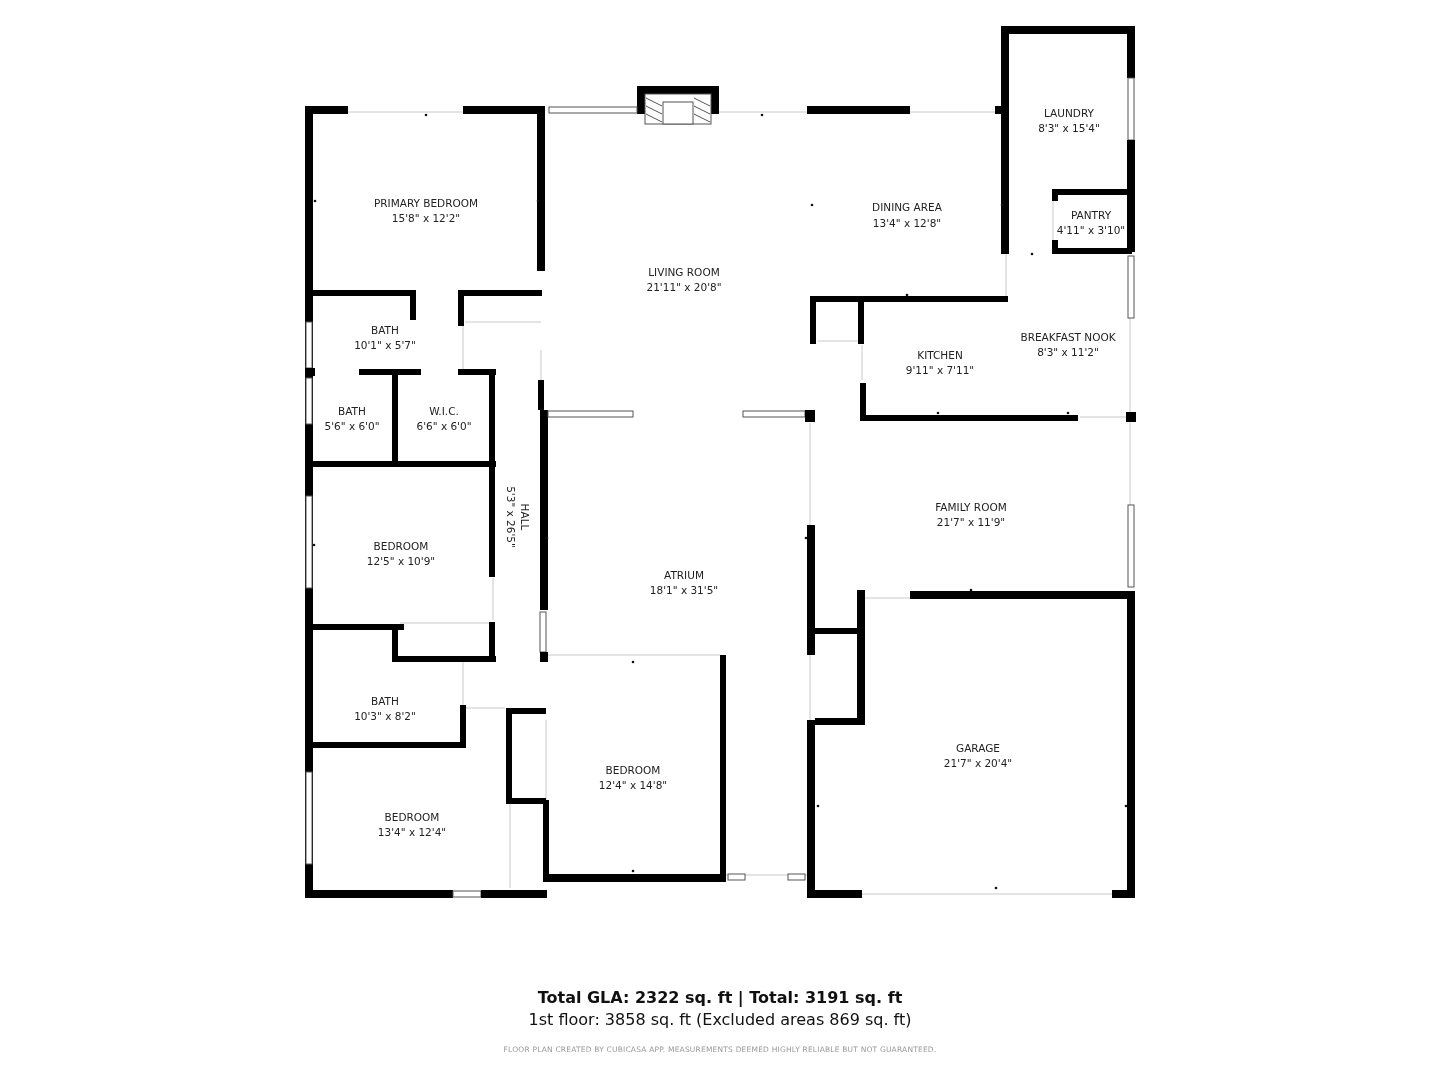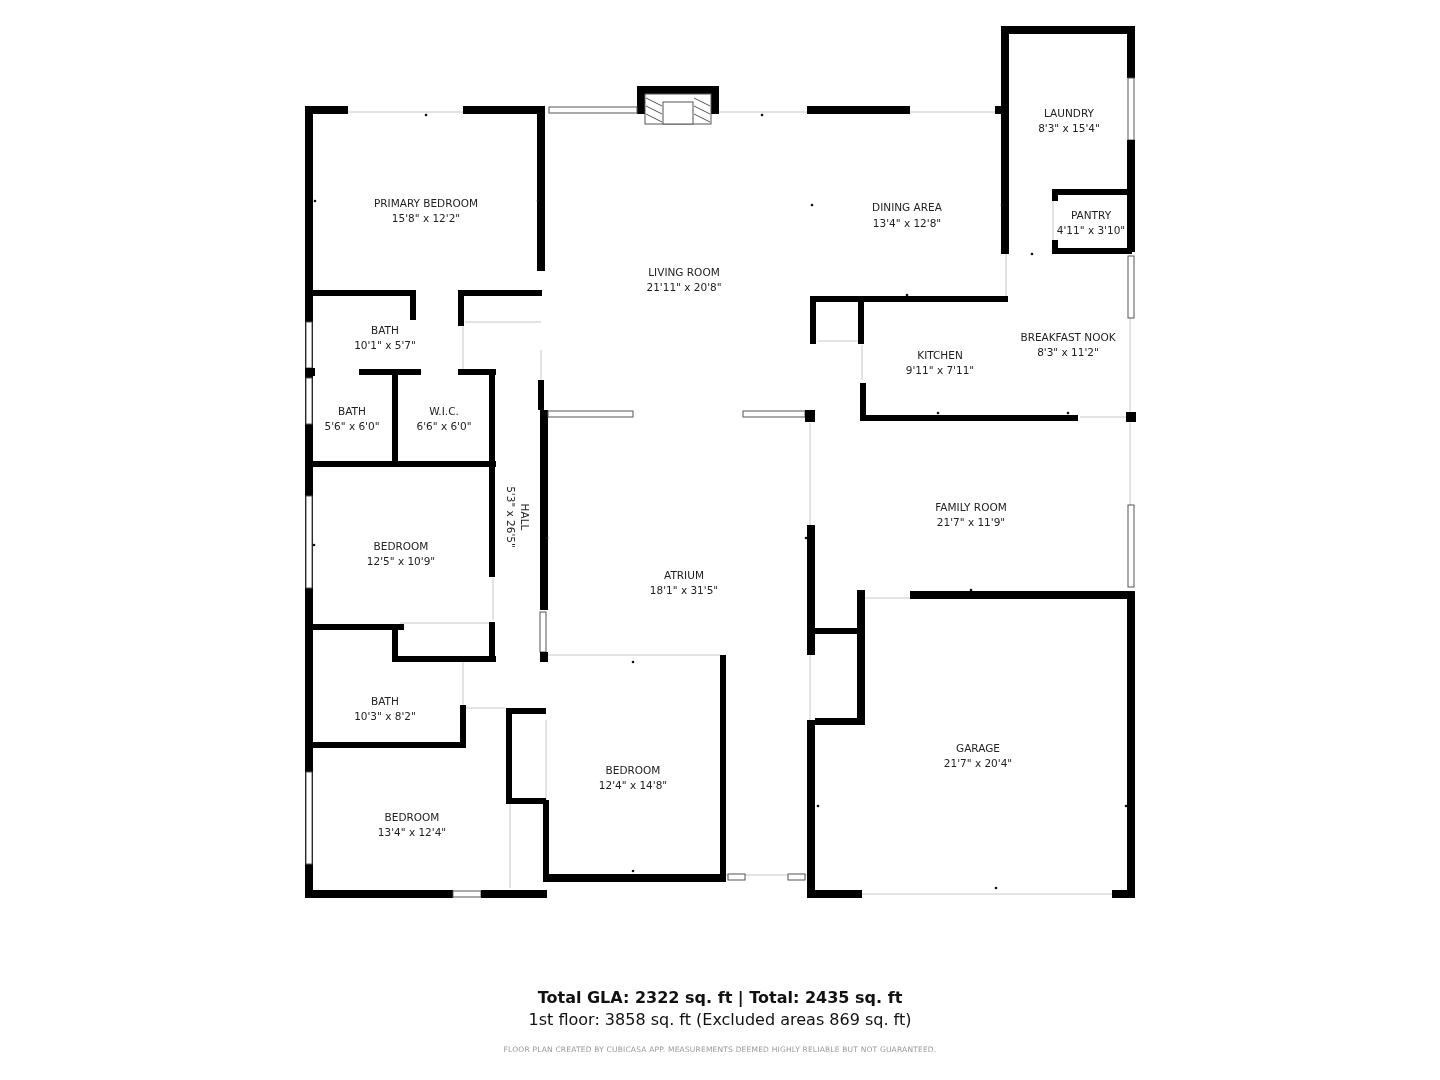--- a/index.html
+++ b/index.html
@@ -245,15 +245,15 @@
     <circle class="tick" cx="806" cy="538" r="1.3"></circle>
     <circle class="tick" cx="633" cy="662" r="1.3"></circle>
     <circle class="tick" cx="633" cy="871" r="1.3"></circle>
     <circle class="tick" cx="971" cy="590" r="1.3"></circle>
     <circle class="tick" cx="996" cy="888" r="1.3"></circle>
     <circle class="tick" cx="818" cy="806" r="1.3"></circle>
     <circle class="tick" cx="1126" cy="806" r="1.3"></circle>
   </g>
 </svg>
 
-<div class="footer f1">Total GLA: 2322 sq. ft | Total: 2435 sq. ft</div>
+<div class="footer f1">Total GLA: 2322 sq. ft | Total: 3191 sq. ft</div>
 <div class="footer f2">1st floor: 3858 sq. ft (Excluded areas 869 sq. ft)</div>
 <div class="footer f3">FLOOR PLAN CREATED BY CUBICASA APP. MEASUREMENTS DEEMED HIGHLY RELIABLE BUT NOT GUARANTEED.</div>
 
 </body></html>

